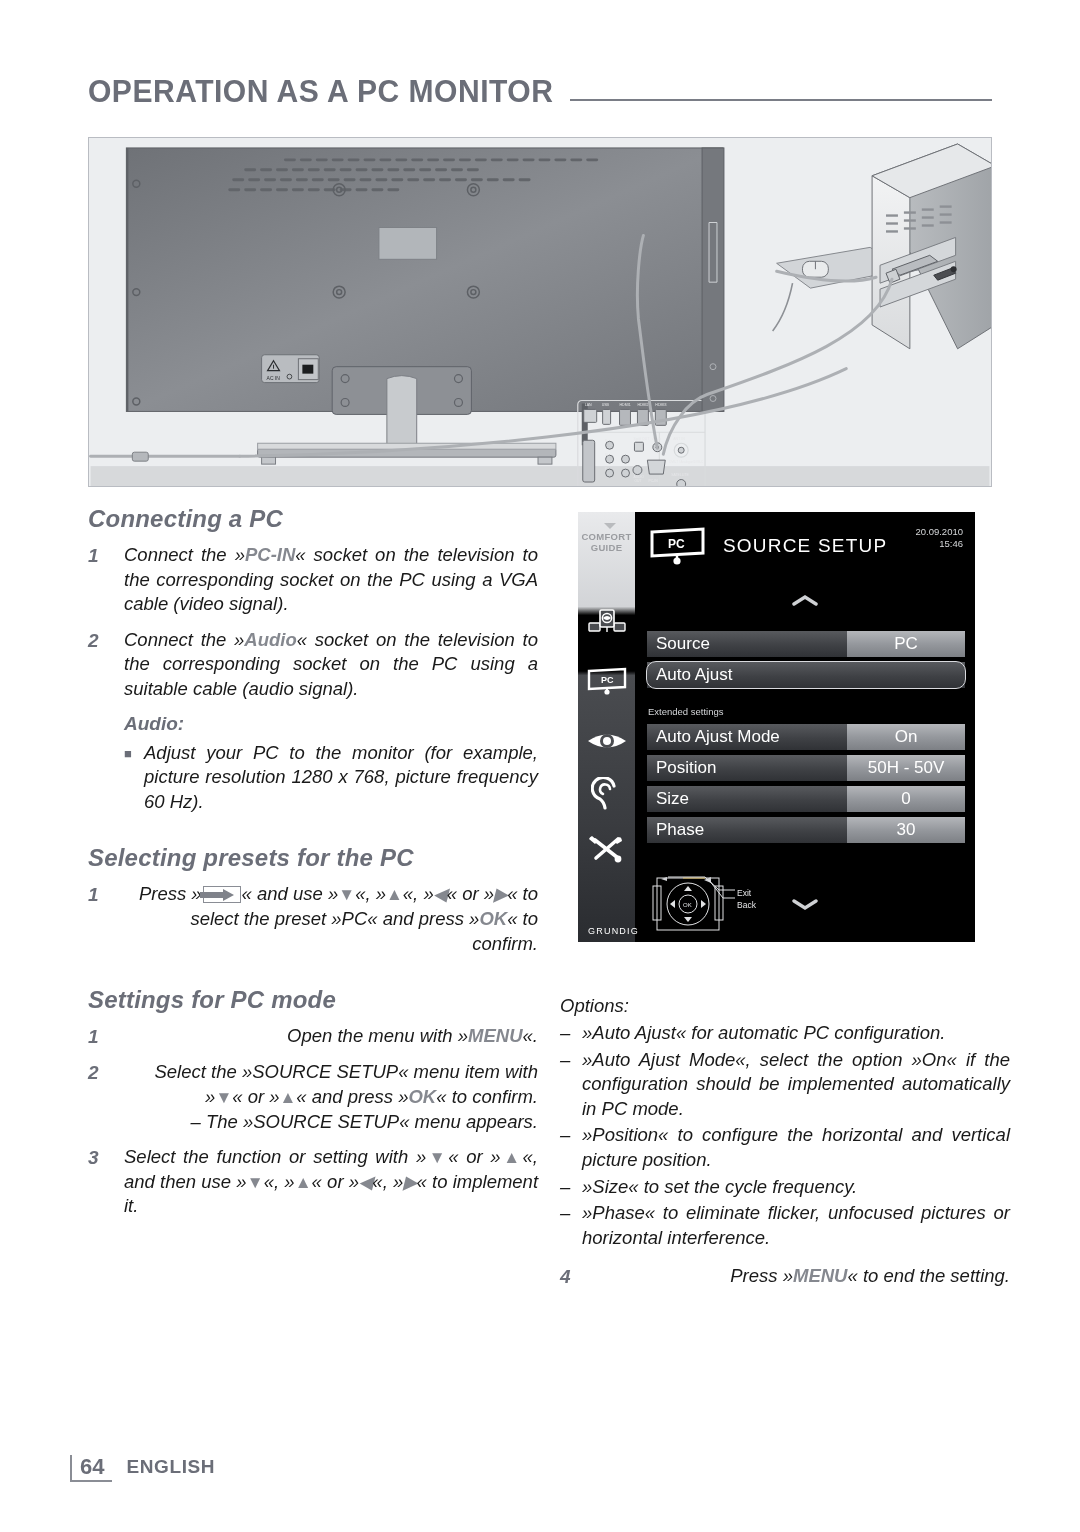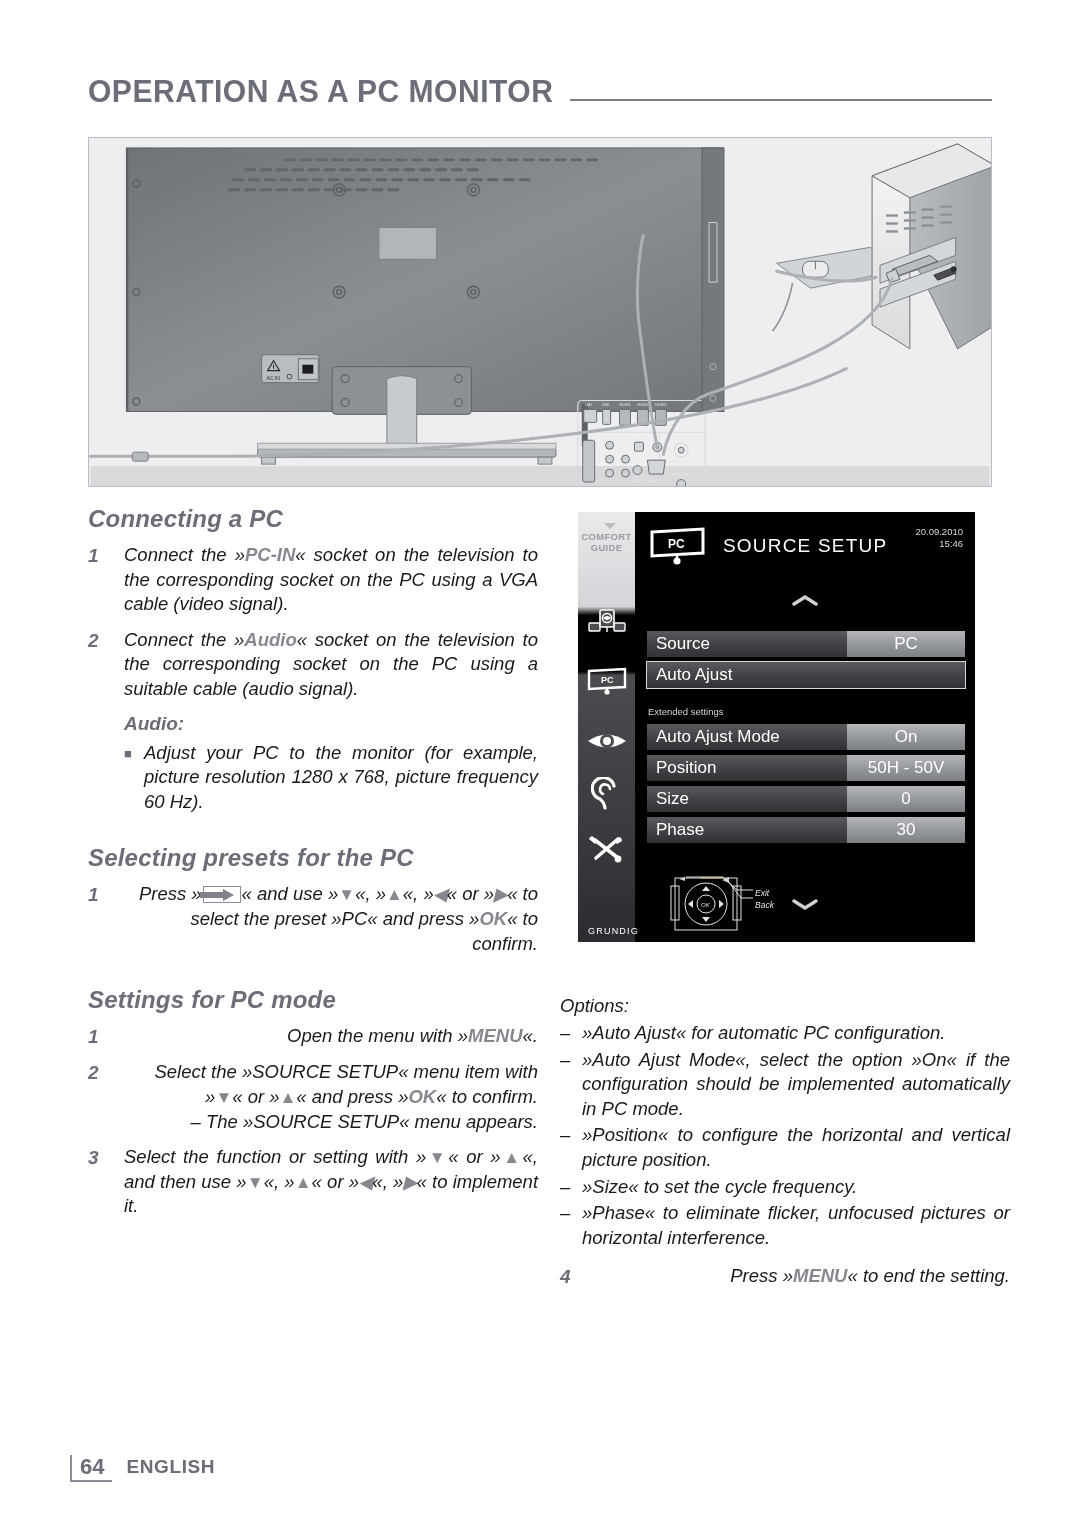--- a/index.html
+++ b/index.html
@@ -137,26 +137,26 @@
     flex:1; height:100%; display:flex; align-items:center; padding-left:9px;
     color:#fff; font-size:17px;
     background:linear-gradient(180deg,#585a5e 0%,#3f4145 55%,#303236 100%);
   }
   .osd-row .val{
     width:118px; height:100%; display:flex; align-items:center; justify-content:center;
     color:#fff; font-size:17px;
     background:linear-gradient(180deg,#b4b6ba 0%,#95989d 50%,#7d8085 100%);
   }
   .osd-row.full .lab{ flex:1 1 100%; }
-  .osd-row.sel{ outline:1.5px solid #d9dade; outline-offset:0; }
+  .osd-row.sel{ outline:1.5px solid #d9dade; outline-offset:0;border-radius:9px; }
   .osd-caption{
     position:absolute; left:13px; font-size:9.5px; color:#d4d6d9;
   }
 
-  #osd-help{ position:absolute; left:32px; bottom:8px; width:180px; height:66px;font-style:italic; }
+  #osd-help{ position:absolute; left:14px; bottom:8px; width:180px; height:66px; }
   #osd-help .hl{ position:absolute; font-size:8.5px; color:#e3e4e6; }
 
   
   #footer{ position:absolute; left:70px; top:1455px; display:flex; align-items:flex-end; }
   #footer .pg{
     font-size:22px; font-weight:bold; color:#6b6e78; padding:0 8px 2px 8px;
     border-left:2px solid #8a8d95; border-bottom:2px solid #8a8d95; line-height:1.05;
   }
   #footer .lang{
     font-size:19px; font-weight:bold; color:#6b6e78; letter-spacing:.6px;

